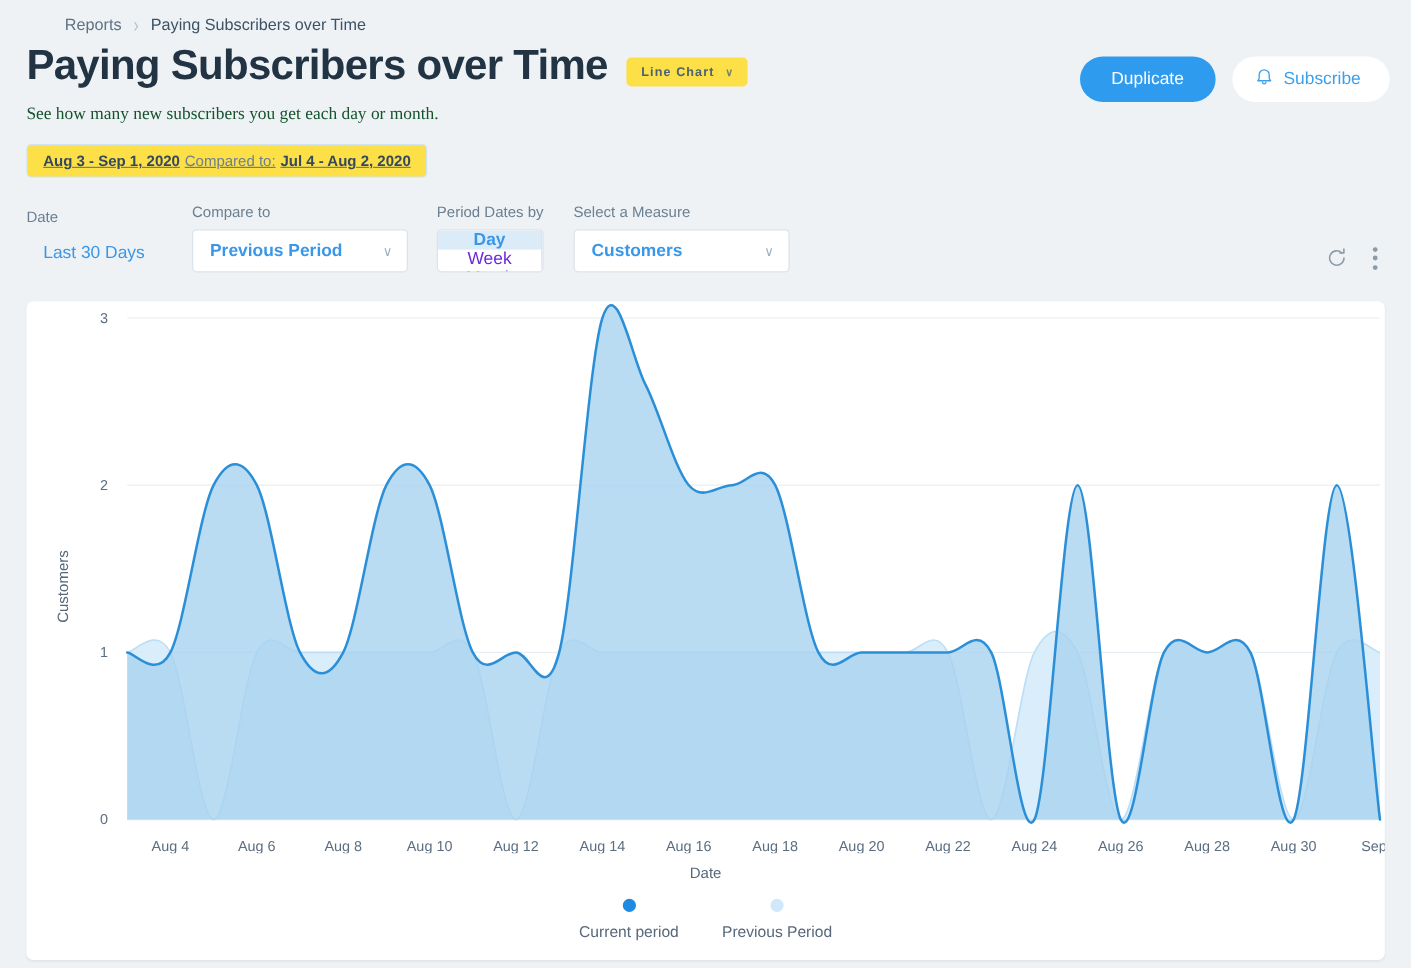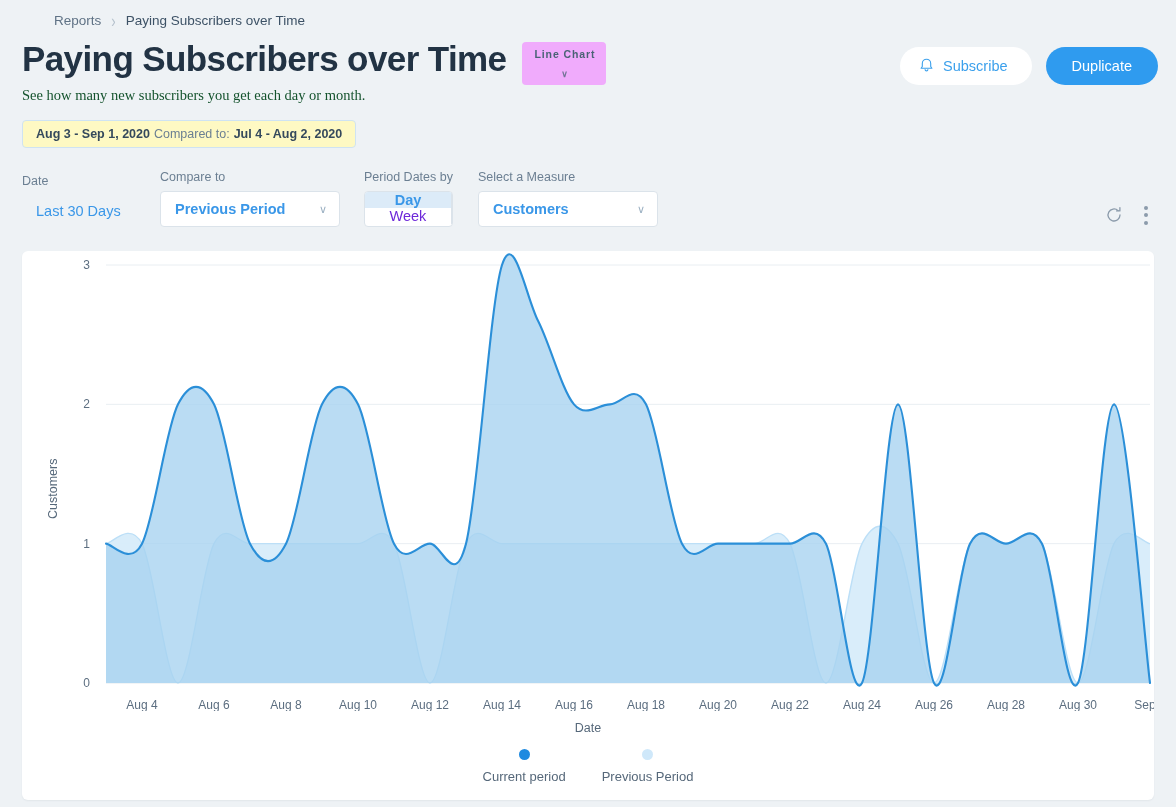--- a/index.html
+++ b/index.html
@@ -44,32 +44,31 @@
     margin: 0;
     font-size: 35px;
     line-height: 44px;
     font-weight: bold;
     letter-spacing: -0.6px;
     color: #223344;
   }
   .chart-type-badge {
     margin-left: 16px;
     margin-top: 9px;
-    background: #f0abfc;
+    background: #fde047;
     color: #4a6275;
     border-radius: 4px;
     padding: 6px 11px 6px 12px;
     font-size: 10.5px;
     font-weight: bold;
     letter-spacing: 0.9px;
     display: flex;
     align-items: center;
     gap: 9px;
     cursor: pointer;
-    flex-direction: column;
   }
   .chart-type-badge .chev { font-size: 9px; opacity: .75; }
 
   .actions { display: flex; align-items: center; gap: 14px; padding-top: 14px; }
   .btn {
     border-radius: 19px;
     font-size: 14.5px;
     height: 38px;
     display: inline-flex;
     align-items: center;
@@ -95,28 +94,29 @@
     font-size: 14.5px;
     color: #14532d;
     font-family: Liberation Serif, serif;
   }
 
   
   .range-pill {
     margin: 16px 0 0 22px;
     display: inline-flex;
     align-items: center;
-    background: #fef9c3;
+    background: #fde047;
     border: 1px solid #cfe3f2;
     border-radius: 4px;
     height: 28px;
     padding: 0 13px;
     font-size: 12.5px;
     color: #6b7f92;
     cursor: pointer;
+    text-decoration: underline;
   }
   .range-pill b { color: #35495c; font-weight: bold; }
   .range-pill .mid { margin: 0 4px; }
 
   
   .controls {
     display: flex;
     align-items: flex-end;
     padding: 22px 18px 0 22px;
     position: relative;
@@ -251,30 +251,30 @@
 
 <div class="header-row">
   <div class="title-wrap">
     <h1 class="page-title">Paying Subscribers over Time</h1>
     <div class="chart-type-badge">
       <span>Line Chart</span>
       <span class="chev">∨</span>
     </div>
   </div>
   <div class="actions">
+    <button class="btn btn-duplicate">Duplicate</button>
     <button class="btn btn-subscribe">
       <span>
         <svg width="15" height="16" viewBox="0 0 15 16" fill="none">
           <path d="M3.3 6.4a4.2 4.2 0 1 1 8.4 0v3.1l1.2 1.8H2.1l1.2-1.8V6.4z" stroke="#3ba0ec" stroke-width="1.1" stroke-linejoin="round"></path>
           <path d="M6.1 12.5a1.4 1.4 0 0 0 2.8 0" stroke="#3ba0ec" stroke-width="1.1" stroke-linecap="round"></path>
         </svg>
       </span>
       <span>Subscribe</span>
     </button>
-    <button class="btn btn-duplicate">Duplicate</button>
   </div>
 </div>
 
 <div class="subtitle">See how many new subscribers you get each day or month.</div>
 
 
 <div class="range-pill">
   <b>Aug 3 - Sep 1, 2020</b>
   <span class="mid">Compared to:</span>
   <b>Jul 4 - Aug 2, 2020</b>

